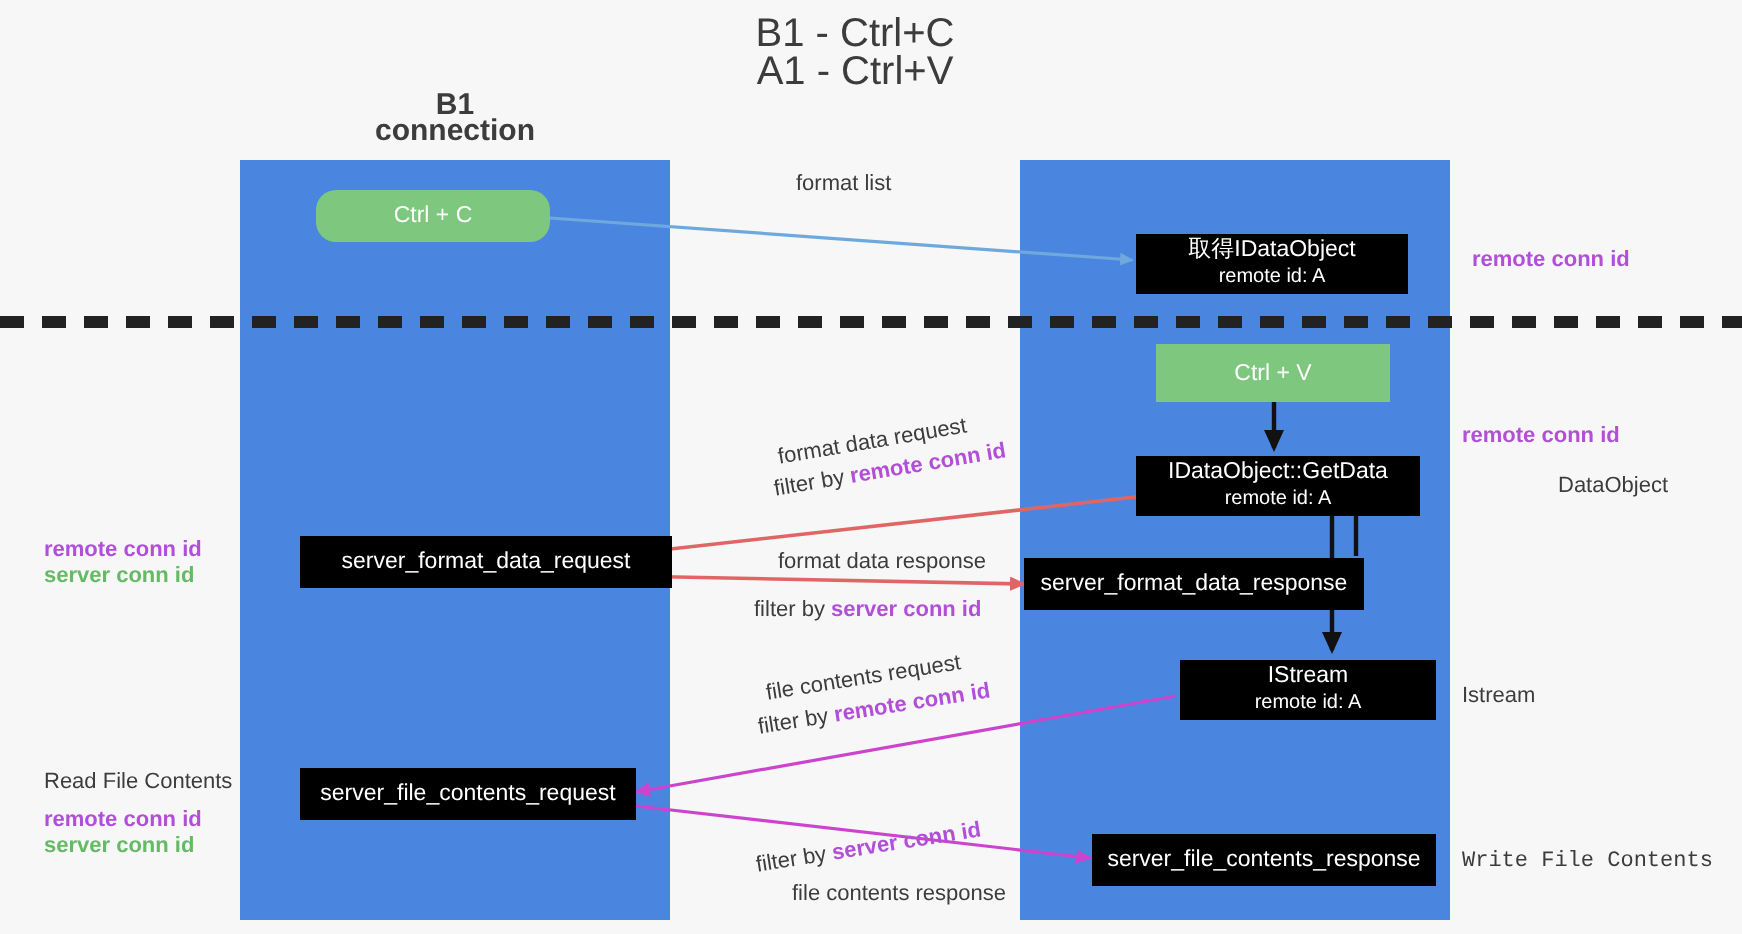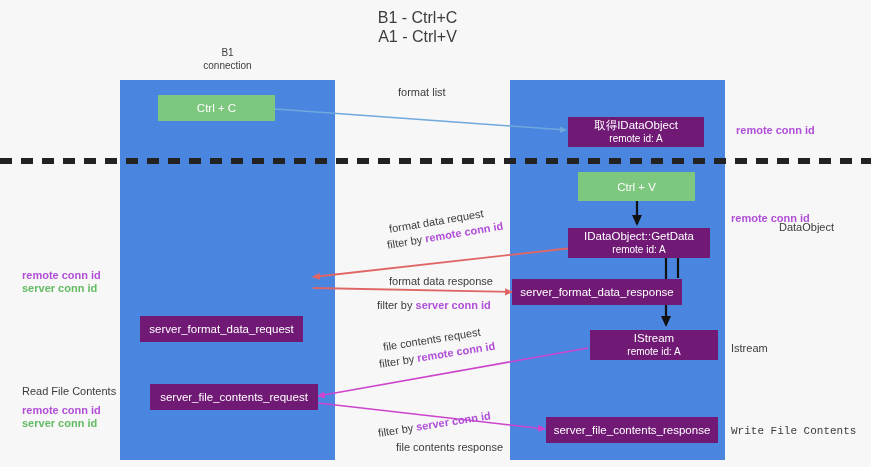--- a/index.html
+++ b/index.html
@@ -18,40 +18,40 @@
   #col-layer{z-index:1;}
   #box-layer{z-index:3;}
   #txt-layer{z-index:4;}
 
   
   .lane{position:absolute;background:#4a86e0;}
 
   
   .colhead{
     position:absolute;text-align:center;color:#3c3c3c;
-    font-size:10px;line-height:13px;
+    font-size:15px;line-height:13px;font-weight:bold;
   }
 
   
   .title{
-    position:absolute;left:4px;top:8px;width:827px;text-align:center;
-    color:#3c3c3c;font-size:16px;line-height:19px;
+    position:absolute;left:14px;top:8px;width:827px;text-align:center;
+    color:#3c3c3c;font-size:20px;line-height:19px;
   }
 
   
   .node{
     position:absolute;
     display:flex;flex-direction:column;
     align-items:center;justify-content:center;
     color:#ffffff;font-size:11.5px;line-height:14px;
     text-align:center;
     box-sizing:border-box;
   }
   .node.green{background:#7ec77e;}
-  .node.orange{background:#701a75;align-items:center;}
+  .node.orange{background:#000000;align-items:center;}
   .node .l2{font-size:10px;}
 
   
   .lbl{position:absolute;font-size:11px;line-height:14px;color:#3c3c3c;white-space:nowrap;}
   .purple{color:#b14fd8;font-weight:bold;}
   .green-t{color:#63bb63;font-weight:bold;}
   .rot-a{transform:rotate(-9.5deg);transform-origin:left top;}
   .rot-b{transform:rotate(-9deg);transform-origin:left top;}
 
   
@@ -107,39 +107,39 @@
     <path d="M678,278 L678,235" fill="none" stroke="#111111" stroke-width="2.2"></path>
     <line x1="666" y1="258" x2="666" y2="325" stroke="#111111" stroke-width="2.2" marker-end="url(#ah-black)"></line>
 
     <line x1="588" y1="348" x2="318" y2="396" stroke="#cc44cc" stroke-width="1.6" marker-end="url(#ah-mag)"></line>
 
     <line x1="318" y1="403" x2="545" y2="429" stroke="#cc44cc" stroke-width="1.6" marker-end="url(#ah-mag)"></line>
   </svg>
 
   <div class="layer" id="box-layer">
 
-    <div class="node green" style="left:158px;top:95px;width:117px;height:26px;">
+    <div class="node green" style="left:158px;top:95px;width:117px;height:26px;border-radius:10px;">
       <span>Ctrl + C</span>
     </div>
 
     <div class="node orange" style="left:568px;top:117px;width:136px;height:30px;">
       <span>取得IDataObject</span>
       <span class="l2">remote id: A</span>
     </div>
 
     <div class="node green" style="left:578px;top:172px;width:117px;height:29px;">
       <span>Ctrl + V</span>
     </div>
 
     <div class="node orange" style="left:568px;top:228px;width:142px;height:30px;">
       <span>IDataObject::GetData</span>
       <span class="l2">remote id: A</span>
     </div>
 
-    <div class="node orange" style="left:140px;top:268px;width:163px;height:26px;margin-top:48px;">
+    <div class="node orange" style="left:150px;top:268px;width:186px;height:26px;">
       <span>server_format_data_request</span>
     </div>
 
     <div class="node orange" style="left:512px;top:279px;width:170px;height:26px;">
       <span>server_format_data_response</span>
     </div>
 
     <div class="node orange" style="left:590px;top:330px;width:128px;height:30px;">
       <span>IStream</span>
       <span class="l2">remote id: A</span>
@@ -173,21 +173,21 @@
       <span>filter by </span><span class="purple">remote conn id</span>
     </div>
 
     <div class="lbl" style="left:396px;top:400px;margin-top:40px;">file contents response</div>
     <div class="lbl rot-b" style="left:377px;top:426px;">
       <span>filter by </span><span class="purple">server conn id</span>
     </div>
 
     <div class="lbl purple" style="left:736px;top:123px;">remote conn id</div>
     <div class="lbl purple" style="left:731px;top:211px;">remote conn id</div>
-    <div class="lbl" style="left:731px;top:220px;padding-left:48px;">DataObject</div>
+    <div class="lbl" style="left:731px;top:236px;padding-left:48px;">DataObject</div>
     <div class="lbl" style="left:731px;top:341px;">Istream</div>
     <div class="lbl" style="left:731px;top:424px;font-family:Liberation Mono, monospace;">Write File Contents</div>
 
     <div class="lbl purple" style="left:22px;top:268px;">remote conn id</div>
     <div class="lbl green-t" style="left:22px;top:281px;">server conn id</div>
 
     <div class="lbl" style="left:22px;top:384px;">Read File Contents</div>
     <div class="lbl purple" style="left:22px;top:403px;">remote conn id</div>
     <div class="lbl green-t" style="left:22px;top:416px;">server conn id</div>
   </div>

